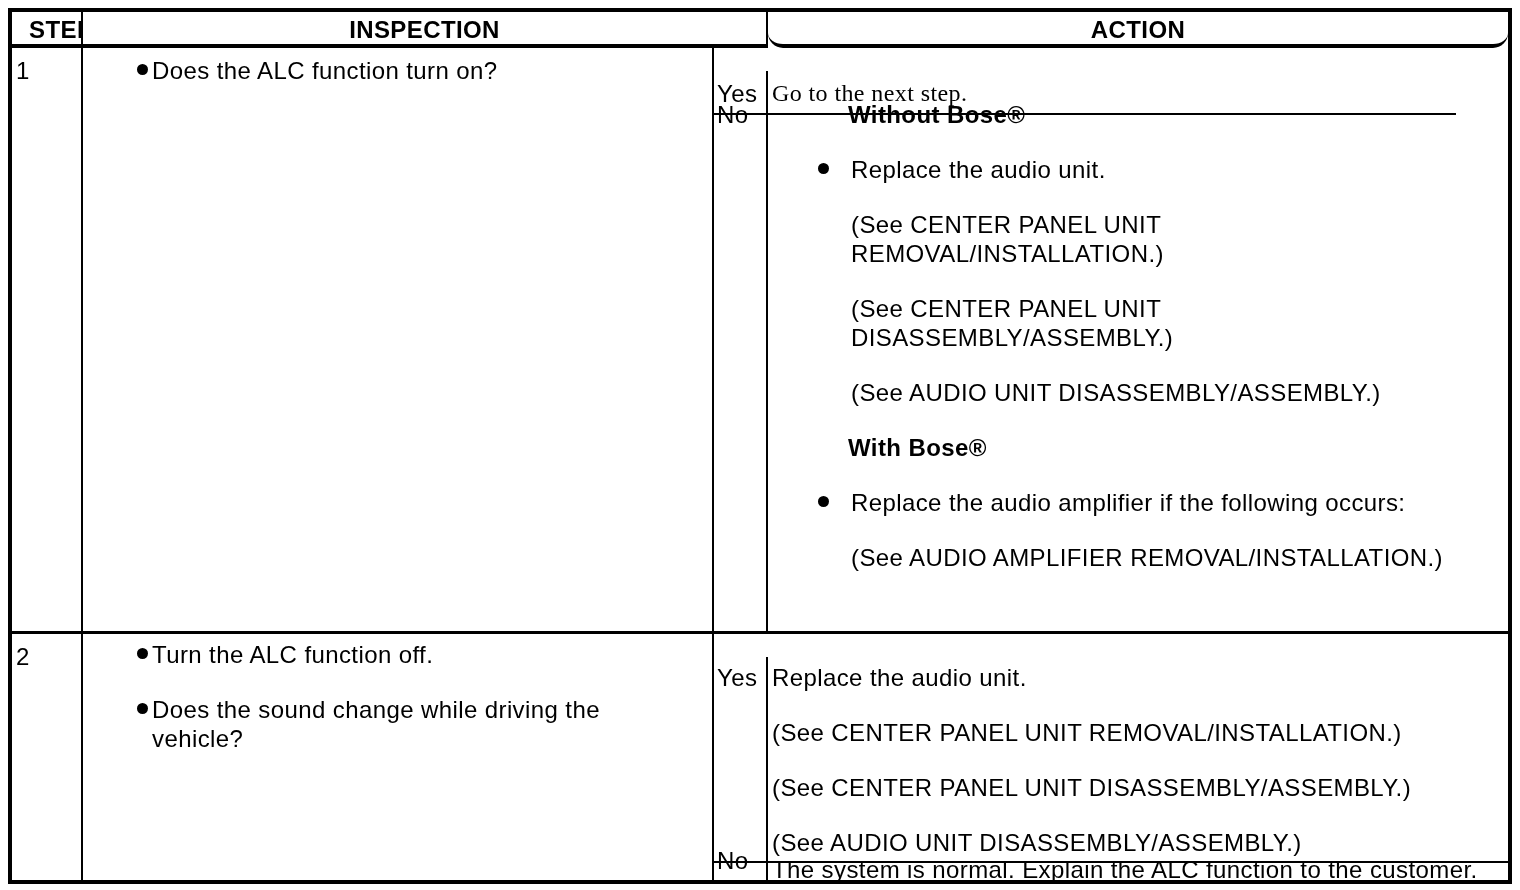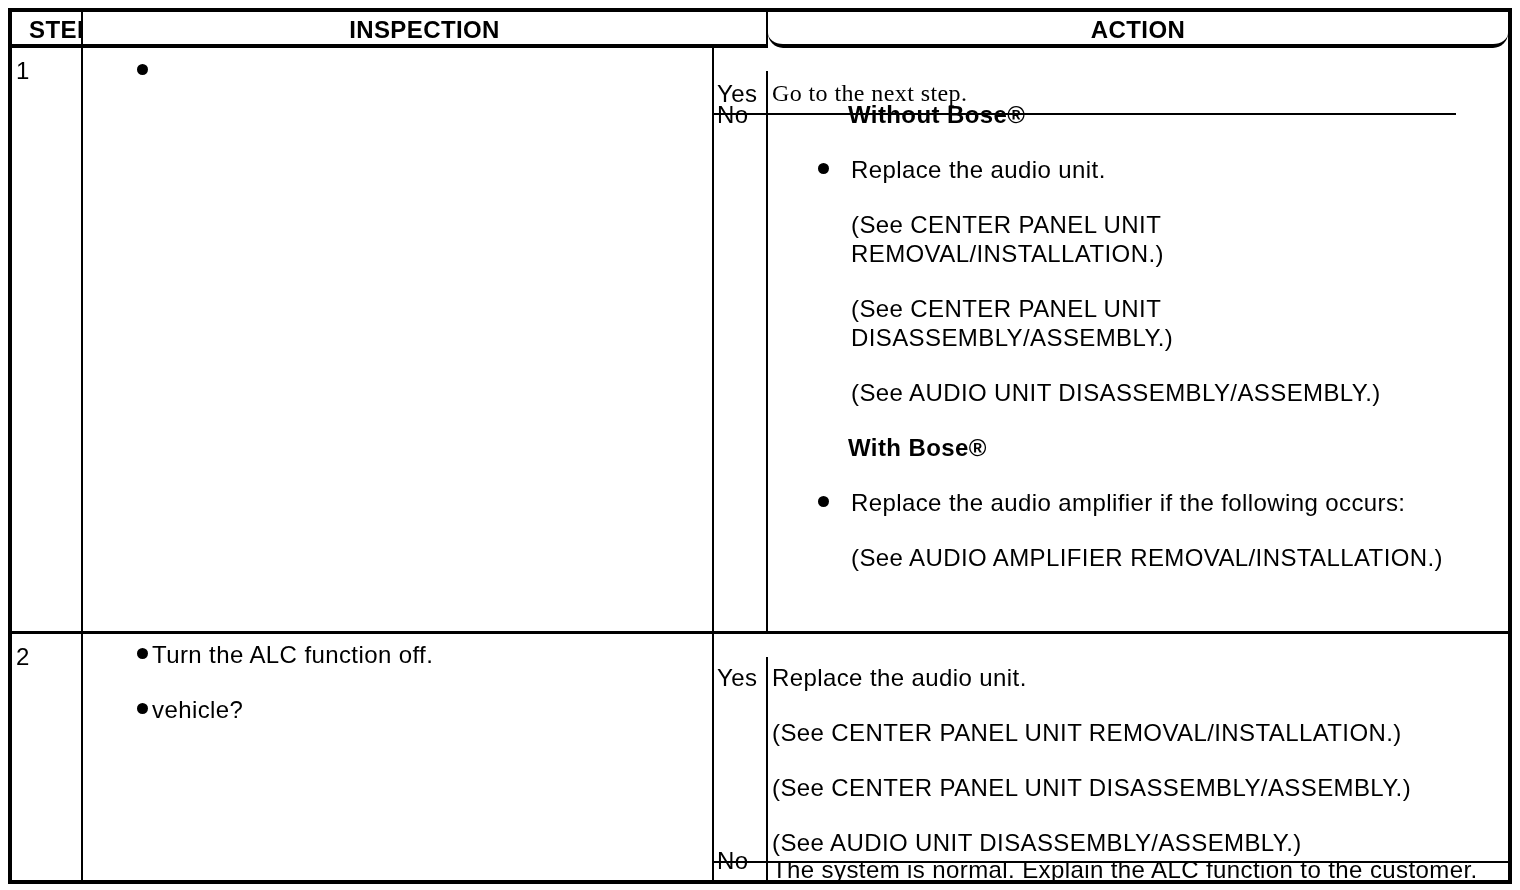--- a/index.html
+++ b/index.html
@@ -116,20 +116,21 @@
     <div class="cell hdr c-hinsp br2 bb4">INSPECTION</div>
     <div class="cell hdr c-hact bb4">ACTION</div>
 
     <div class="cell c-step1 br2 bb3">
       <span>1</span>
     </div>
 
     <div class="cell c-insp1 br2 bb3">
       <div class="flexline insp-item">
         <span class="dot"></span>
+        <span>Does the ALC function turn on?</span>
       </div>
     </div>
 
     <div class="cell c-yes1 br2 bb2">
       <span>Yes</span>
     </div>
     <div class="cell c-ay1 bb2">
       <span>Go to the next step.</span>
     </div>
 
@@ -169,20 +170,21 @@
     </div>
 
     <div class="cell c-insp2 br2">
       <div class="flexline insp-item">
         <span class="dot"></span>
         <span>Turn the ALC function off.</span>
       </div>
       <div class="flexline insp-item gap">
         <span class="dot"></span>
         <span>
+          <span class="line">Does the sound change while driving the</span>
           <span class="line">vehicle?</span>
         </span>
       </div>
     </div>
 
     <div class="cell c-yes2 br2 bb2">
       <span>Yes</span>
     </div>
 
     <div class="cell c-ay2 bb2">

